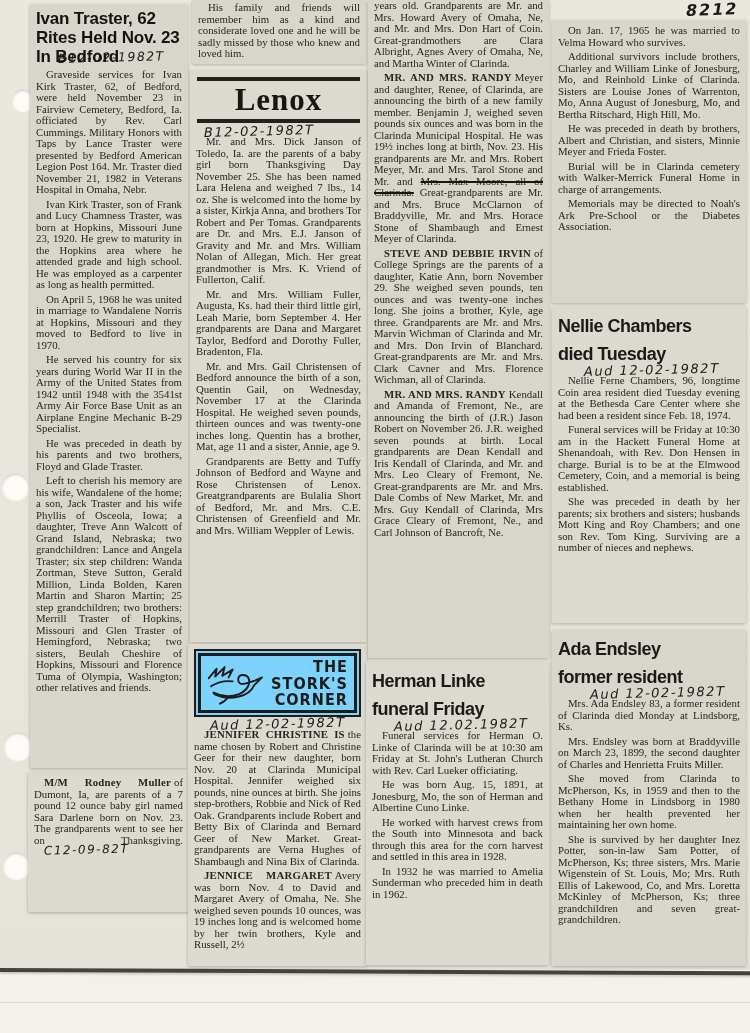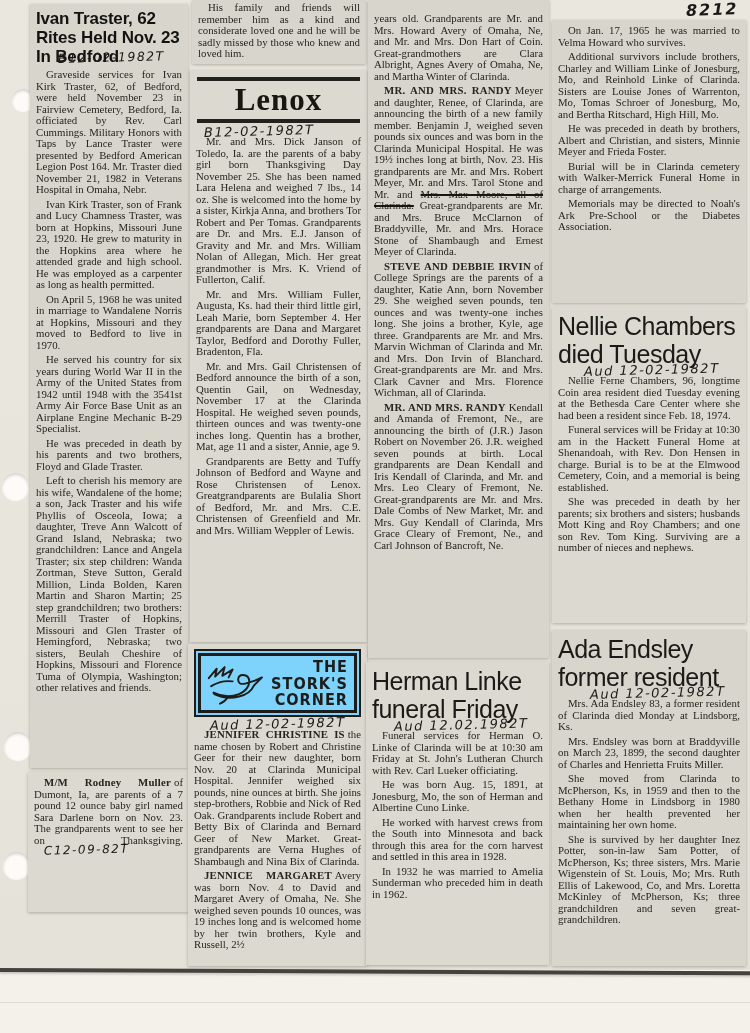--- a/index.html
+++ b/index.html
@@ -34,22 +34,22 @@
   }
   .clip p.flush { text-indent:0; }
   .lead { font-weight:bold; letter-spacing:0.2px; margin-right:3px; }
   .struck { text-decoration:line-through; text-decoration-thickness:1.5px; text-decoration-color:#17160f; }
   .headline-sans {
     font-family:"Liberation Sans", sans-serif; font-weight:bold;
     font-size:17px; line-height:19px; color:#131311; letter-spacing:-0.2px; margin-bottom:3px;
   }
   .headline-sans span { display:block; }
   .headline-big {
-    font-family:"Liberation Sans", sans-serif; font-weight:400;
-    font-size:25px; line-height:28px; color:#1b1a18; letter-spacing:-0.5px;
+    font-family:"Liberation Sans", sans-serif; font-weight:700;
+    font-size:18px; line-height:28px; color:#1b1a18; letter-spacing:-0.5px;
   }
   .headline-big span { display:block; }
   .births-title {
     font-weight:bold; font-size:31px; line-height:34px; text-align:center;
     letter-spacing:1px; color:#171611;
   }
   .rule { height:4px; background:#22211d; margin:2px 1px; }
   .hand {
     font-family:"DejaVu Sans", sans-serif; font-style:italic; font-weight:500;
     color:#1b1a17; font-size:13px; letter-spacing:1.5px; white-space:nowrap;
@@ -143,21 +143,21 @@
     </div>
     <div class="hand-line" style="margin-left:16px;margin-top:-3px;"><span class="hand">Aud 12-02-1982T</span></div>
     <p>
       <span class="lead">JENNIFER CHRISTINE IS</span><span>the name chosen by Robert and Christine Geer for their new daughter, born Nov. 20 at Clarinda Municipal Hospital. Jennifer weighed six pounds, nine ounces at birth. She joins step-brothers, Robbie and Nick of Red Oak. Grandparents include Robert and Betty Bix of Clarinda and Bernard Geer of New Market. Great-grandparents are Verna Hughes of Shambaugh and Nina Bix of Clarinda.</span>
     </p>
     <p>
       <span class="lead">JENNICE MARGARET</span><span>Avery was born Nov. 4 to David and Margaret Avery of Omaha, Ne. She weighed seven pounds 10 ounces, was 19 inches long and is welcomed home by her twin brothers, Kyle and Russell, 2½</span>
     </p>
   </div>
 
-  <div class="clip" style="left:368px;top:0px;width:181px;height:658px;padding-top:13px;">
+  <div class="clip" style="left:368px;top:0px;width:181px;height:658px;padding-top:0;">
     <p class="flush">years old. Grandparents are Mr. and Mrs. Howard Avery of Omaha, Ne, and Mr. and Mrs. Don Hart of Coin. Great-grandmothers are Clara Albright, Agnes Avery of Omaha, Ne, and Martha Winter of Clarinda.</p>
     <p>
       <span class="lead">MR. AND MRS. RANDY</span><span>Meyer and daughter, Renee, of Clarinda, are announcing the birth of a new family member. Benjamin J, weighed seven pounds six ounces and was born in the Clarinda Municipal Hospital. He was 19½ inches long at birth, Nov. 23. His grandparents are Mr. and Mrs. Robert Meyer, Mr. and Mrs. Tarol Stone and Mr. and</span>
       <span class="struck">Mrs. Max Moore, all of Clarinda.</span>
       <span>Great-grandparents are Mr. and Mrs. Bruce McClarnon of Braddyville, Mr. and Mrs. Horace Stone of Shambaugh and Ernest Meyer of Clarinda.</span>
     </p>
     <p>
       <span class="lead">STEVE AND DEBBIE IRVIN</span><span>of College Springs are the parents of a daughter, Katie Ann, born November 29. She weighed seven pounds, ten ounces and was twenty-one inches long. She joins a brother, Kyle, age three. Grandparents are Mr. and Mrs. Marvin Wichman of Clarinda and Mr. and Mrs. Don Irvin of Blanchard. Great-grandparents are Mr. and Mrs. Clark Cavner and Mrs. Florence Wichman, all of Clarinda.</span>
     </p>
     <p>
@@ -172,21 +172,21 @@
     </div>
     <div class="hand-line" style="margin:-6px 0 0 22px;"><span class="hand">Aud 12.02.1982T</span></div>
     <p>Funeral services for Herman O. Linke of Clarinda will be at 10:30 am Friday at St. John's Lutheran Church with Rev. Carl Lueker officiating.</p>
     <p>He was born Aug. 15, 1891, at Jonesburg, Mo, the son of Herman and Albertine Cuno Linke.</p>
     <p>He worked with harvest crews from the South into Minnesota and back through this area for the corn harvest and settled in this area in 1928.</p>
     <p>In 1932 he was married to Amelia Sunderman who preceded him in death in 1962.</p>
   </div>
 
   <div class="clip" style="left:552px;top:20px;width:194px;height:283px;">
     <p>On Jan. 17, 1965 he was married to Velma Howard who survives.</p>
-    <p>Additional survivors include brothers, Charley and William Linke of Jonesburg, Mo, and Reinhold Linke of Clarinda. Sisters are Louise Jones of Warrenton, Mo, Tomas Schroer of Jonesburg, Mo, and Bertha Ritschard, High Hill, Mo.</p>
+    <p>Additional survivors include brothers, Charley and William Linke of Jonesburg, Mo, and Reinhold Linke of Clarinda. Sisters are Louise Jones of Warrenton, Mo, Anna August of Jonesburg, Mo, and Bertha Ritschard, High Hill, Mo.</p>
     <p>He was preceded in death by brothers, Albert and Christian, and sisters, Minnie Meyer and Frieda Foster.</p>
     <p>Burial will be in Clarinda cemetery with Walker-Merrick Funeral Home in charge of arrangements.</p>
     <p>Memorials may be directed to Noah's Ark Pre-School or the Diabetes Association.</p>
   </div>
 
   <div class="clip light" style="left:552px;top:307px;width:194px;height:316px;">
     <div class="headline-big">
       <span>Nellie Chambers</span>
       <span>died Tuesday</span>
     </div>

